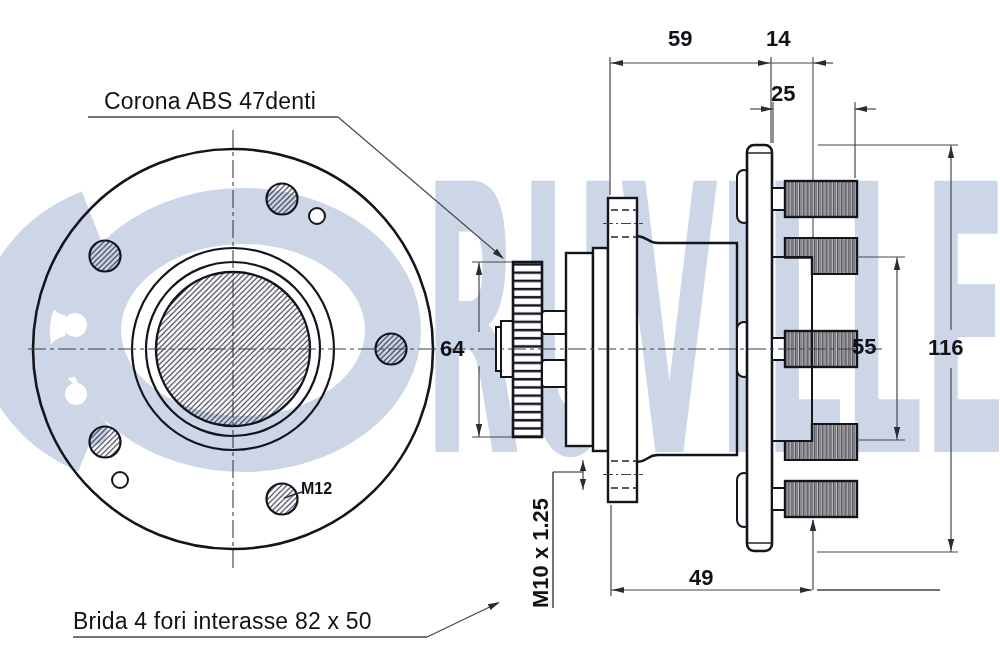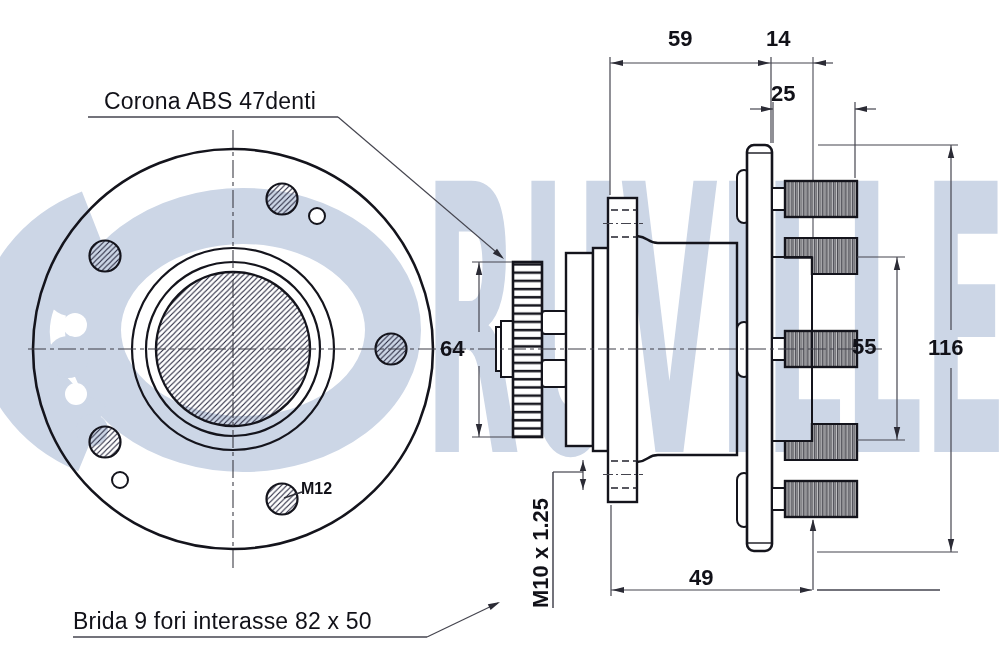--- a/index.html
+++ b/index.html
@@ -194,21 +194,21 @@
       <polygon points="813,519 809.8,531 816.2,531"></polygon>
       <polygon points="583,461 579.8,471 586.2,471"></polygon>
       <polygon points="583,489 579.8,479 586.2,479"></polygon>
       <polygon points="504,259 492.8,253.6 497,248.8"></polygon>
       <polygon points="500,602 490.6,610.1 487.8,604.3"></polygon>
     </g>
   </svg>
 
   <span class="lbl callout" style="left:88px;top:88px;margin-left:16px;">Corona ABS 47denti</span>
 
-  <span class="lbl callout" style="left:73px;top:608px;">Brida 9 fori interasse 82 x 50</span>
+  <span class="lbl callout" style="left:73px;top:608px;">Brida 4 fori interasse 82 x 50</span>
 
   <span class="lbl" id="m12-front-label">M12</span>
 
   <span class="lbl dim dimw" style="left:668px;top:26px;">59</span>
   <span class="lbl dim dimw" style="left:766px;top:26px;">14</span>
   <span class="lbl dim dimw" style="left:771px;top:81px;">25</span>
   <span class="lbl dim dimw" style="left:440px;top:336px;">64</span>
   <span class="lbl dim" style="left:852px;top:334px;width:38px;">55</span>
   <span class="lbl dim" style="left:928px;top:335px;width:56px;">116</span>
   <span class="lbl dim dimw" style="left:689px;top:565px;">49</span>

